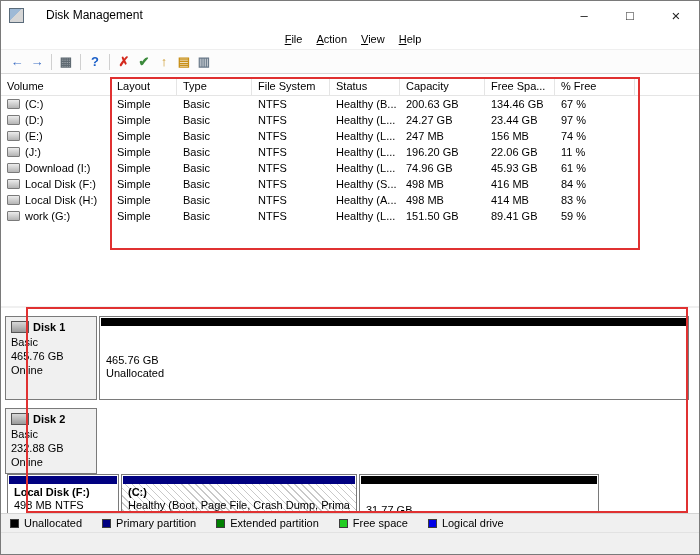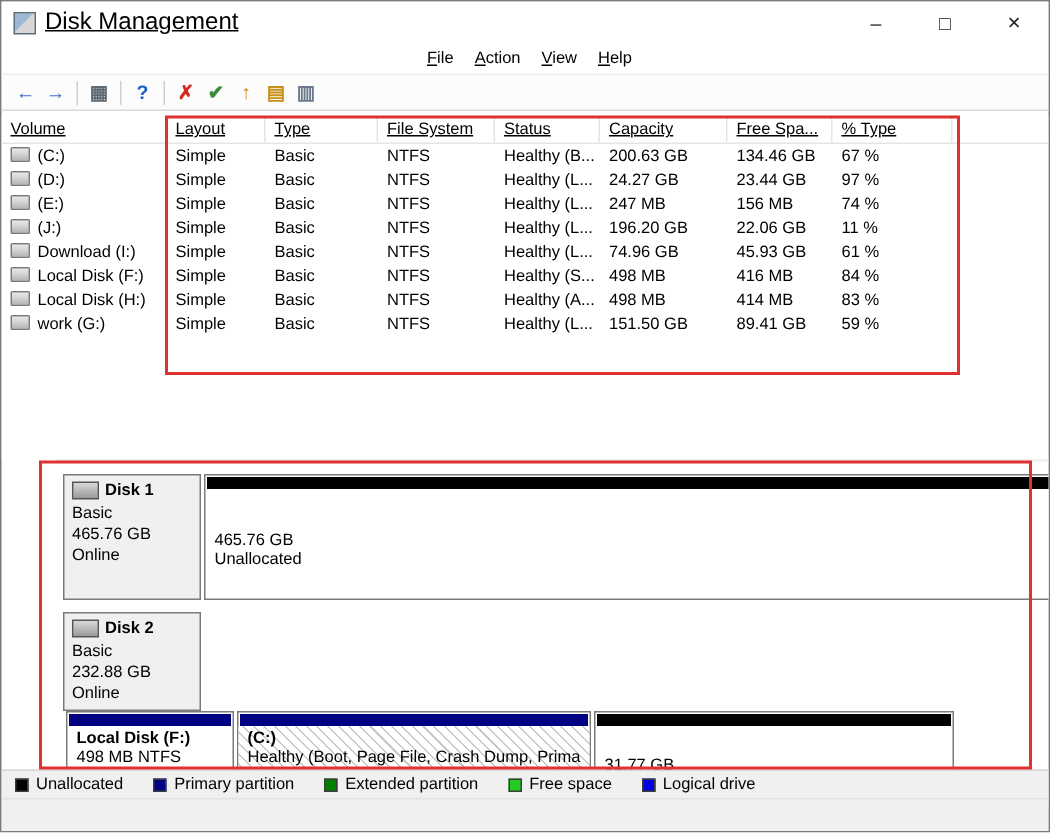--- a/index.html
+++ b/index.html
@@ -4,47 +4,47 @@
 <style>
   * { margin:0; padding:0; box-sizing:border-box; }
   html,body { width:700px; height:555px; background:#fff; }
   body { font-family:"Liberation Sans", sans-serif; font-size:11px; color:#000; }
 
   .window { position:relative; width:700px; height:555px; background:#fff; border:1px solid #7a7a7a; overflow:hidden; }
 
   
   .titlebar { position:absolute; top:0; left:0; right:0; height:28px; background:#fff; display:flex; align-items:center; }
   .app-icon { width:15px; height:15px; margin-left:8px; border:1px solid #5a6b7a; background:linear-gradient(135deg,#9db9d6 0 45%,#d6d6d6 45%); flex:0 0 auto; }
-  .title { margin-left:6px; font-size:16px;text-decoration:underline; }
+  .title { margin-left:22px; font-size:12px; }
   .win-controls { margin-left:auto; display:flex; height:100%; }
   .wc { width:46px; height:100%; display:flex; align-items:center; justify-content:center; font-size:13px; color:#222; cursor:default; }
   .wc.close { font-size:15px; }
 
   
   .menubar { position:absolute; top:28px; left:0; right:0; height:21px; background:#fff; display:flex; align-items:center; padding-left:6px; border-bottom:1px solid #efefef;justify-content:center; }
   .menu-item { display:inline-block; padding:2px 7px; }
   .menu-item::first-letter { text-decoration:underline; }
 
   
   .toolbar { position:absolute; top:49px; left:0; right:0; height:24px; background:#fcfcfc; border-bottom:1px solid #d9d9d9; display:flex; align-items:center; padding-left:6px; }
   .tbtn { display:inline-flex; align-items:center; justify-content:center; width:20px; height:19px; font-size:13px; font-weight:bold; }
   .tsep { width:1px; height:16px; background:#d0d0d0; margin:0 4px; }
 
   
   .vtable { position:absolute; top:76px; left:0; right:0; height:229px; background:#fff; }
   .thead { display:flex; height:19px; line-height:18px; border-bottom:1px solid #e5e5e5; }
-  .hc { padding-left:6px; border-right:1px solid #e5e5e5; overflow:hidden; white-space:nowrap;text-decoration:underline; }
+  .hc { padding-left:6px; border-right:1px solid #e5e5e5; overflow:hidden; white-space:nowrap; }
   .trow { display:flex; height:16px; line-height:16px; }
   .c { padding-left:6px; overflow:hidden; white-space:nowrap; }
   .c0 { width:110px; } .c1 { width:66px; } .c2 { width:75px; } .c3 { width:78px; }
   .c4 { width:70px; } .c5 { width:85px; } .c6 { width:70px; } .c7 { width:80px; }
   .vicon { display:inline-block; width:13px; height:10px; margin-right:5px; background:linear-gradient(#ececec,#b4b4b4); border:1px solid #7a7a7a; border-radius:1px; position:relative; top:1px; }
 
   
-  .diskview { position:absolute; top:305px; left:0; right:0; height:233px; background:#fff; border-top:2px solid #f0f0f0;margin-left:37px; }
+  .diskview { position:absolute; top:305px; left:0; right:0; height:233px; background:#fff; border-top:2px solid #f0f0f0; }
   .disk-row { position:absolute; left:4px; width:684px; display:flex; }
   .disk-row.d1 { top:8px; height:84px; }
   .disk-row.d2 { top:100px; height:92px;flex-direction:column; }
   .disk-head { width:92px; flex:0 0 auto; background:#f0f0f0; border:1px solid #7a7a7a; padding:4px 5px; }
   .disk-name { display:flex; align-items:center; gap:4px; font-weight:bold; margin-bottom:2px; }
   .disk-icon { display:inline-block; width:18px; height:12px; background:linear-gradient(#d8d8d8,#9a9a9a); border:1px solid #555; flex:0 0 auto; }
   .disk-head .dl { line-height:14px; }
   .disk-parts { flex:1 1 auto; display:flex; gap:2px; margin-left:2px; }
   .part { border:1px solid #7a7a7a; background:#fff; display:flex; flex-direction:column; }
   .band { height:8px; margin:1px 1px 0 1px; }
@@ -108,21 +108,21 @@
 
   <div class="vtable">
     <div class="thead">
       <div class="hc c0">Volume</div>
       <div class="hc c1">Layout</div>
       <div class="hc c2">Type</div>
       <div class="hc c3">File System</div>
       <div class="hc c4">Status</div>
       <div class="hc c5">Capacity</div>
       <div class="hc c6">Free Spa...</div>
-      <div class="hc c7">% Type</div>
+      <div class="hc c7">% Free</div>
     </div>
 
     <div class="trow">
       <div class="c c0"><span class="vicon"></span><span>(C:)</span></div>
       <div class="c c1">Simple</div>
       <div class="c c2">Basic</div>
       <div class="c c3">NTFS</div>
       <div class="c c4">Healthy (B...</div>
       <div class="c c5">200.63 GB</div>
       <div class="c c6">134.46 GB</div>

